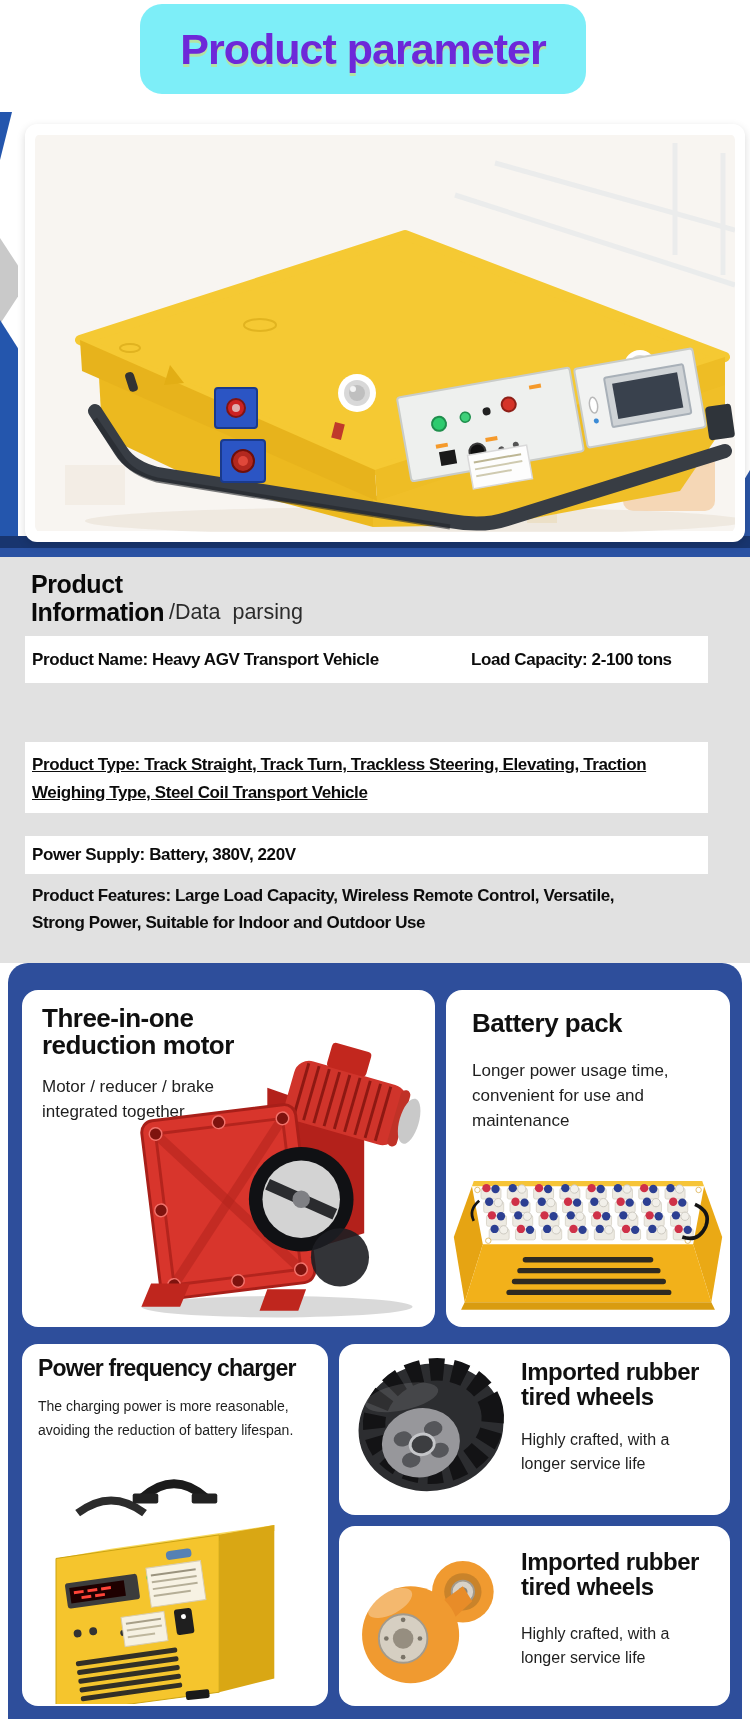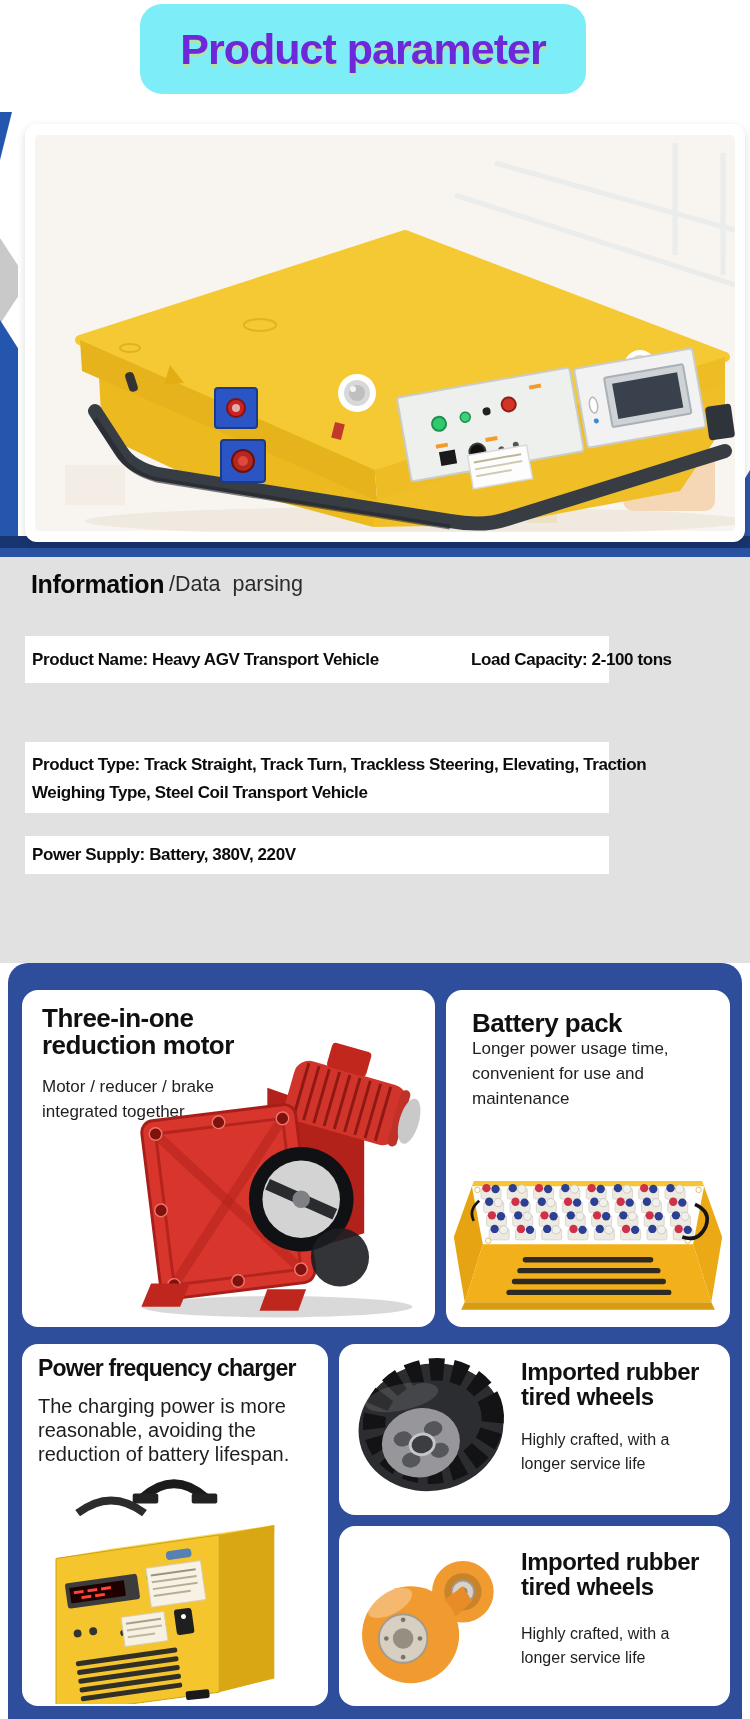--- a/index.html
+++ b/index.html
@@ -38,26 +38,26 @@
     border-radius:12px; box-shadow:0 3px 8px rgba(0,0,0,.15); padding:10px; z-index:2;
   }
   .photo-card svg { display:block; width:700px; height:398px; border-radius:6px; }
 
   
   .info-section { left:0; top:557px; width:750px; height:406px; background:#e1e1e1; }
   .info-heading { left:31px; top:13px; line-height:28px; }
   .info-heading .hl { font-size:25px; font-weight:800; letter-spacing:-.4px; color:#090909; }
   .info-suffix { font-size:21.5px; font-weight:400; color:#2b2b2b; word-spacing:6px;
     margin-left:5px; position:relative; top:-2px; }
-  .irow { left:25px; width:584px; }
+  .irow { left:25px; width:683px; }
   .irow.white { background:#ffffff; }
   .itext { font-size:17px; font-weight:700; letter-spacing:-.4px; white-space:nowrap; color:#0c0c0c; }
   .r1 { top:79px;  height:47px; display:flex; align-items:center; }
   .r2 { top:126px; height:59px; display:flex; align-items:center; }
-  .r3 { top:185px; height:71px; padding:9px 0 0 7px; }
+  .r3 { top:185px; height:71px; padding:9px 0 0 7px;text-decoration:underline; }
   .r3 .itext { line-height:28px; }
   .r4 { top:279px; height:38px; display:flex; align-items:center; }
   .r5 { top:321px; height:62px; padding:4px 0 0 7px; }
   .r5 .itext { line-height:27px; }
   .col-l { padding-left:7px; width:446px; flex:none; }
   .col-r { flex:none; line-height:23px; }
 
   
   .features {
     left:8px; top:963px; width:734px; height:816px; background:#2e4e9b;
@@ -66,21 +66,21 @@
   .card { position:absolute; background:#ffffff; border-radius:16px; overflow:hidden; }
   .card-motor   { left:14px;  top:27px;  width:413px; height:337px; }
   .card-battery { left:438px; top:27px;  width:284px; height:337px; }
   .card-charger { left:14px;  top:381px; width:306px; height:362px; }
   .card-wheels1 { left:331px; top:381px; width:391px; height:171px; }
   .card-wheels2 { left:331px; top:563px; width:391px; height:180px; }
   .card-title { font-weight:800; color:#101010; letter-spacing:-.5px; line-height:1.04; }
   .card-desc  { font-weight:400; color:#1e1e1e; }
   .t26 { font-size:26px; } .t24 { font-size:24px; } .t23 { font-size:23px; letter-spacing:-.8px; }
   .d17 { font-size:17px; line-height:25px; } .d16 { font-size:16px; line-height:24px; }
-  .d15 { font-size:20px; line-height:24px; }
+  .d15 { font-size:14px; line-height:24px; }
 </style>
 </head>
 <body>
 
 <div class="abs banner">
   <div class="banner-title">Product parameter</div>
 </div>
 
 <div class="abs photo-section">
   <div class="ribbon ribbon-top-wedge"></div>
@@ -173,40 +173,45 @@
         <line x1="440" y1="330" x2="488" y2="330" stroke="#cfcab0" stroke-width="2"></line>
         <line x1="440" y1="337" x2="476" y2="337" stroke="#cfcab0" stroke-width="2"></line>
       </g>
       <rect x="672" y="270" width="26" height="34" rx="4" fill="#2f343a" transform="rotate(-8 685 287)"></rect>
     </svg>
   </div>
 </div>
 
 <div class="abs info-section">
   <div class="abs info-heading">
+    <div class="hl">Product</div>
     <div>
       <span class="hl">Information</span><span class="info-suffix">/Data parsing</span>
     </div>
   </div>
 
   <div class="abs irow white r1">
     <div class="itext col-l">Product Name: Heavy AGV Transport Vehicle</div>
     <div class="itext col-r">Load Capacity: 2-100 tons</div>
   </div>
 
 
   <div class="abs irow white r3">
     <div class="itext">Product Type: Track Straight, Track Turn, Trackless Steering, Elevating, Traction</div>
     <div class="itext">Weighing Type, Steel Coil Transport Vehicle</div>
   </div>
 
   <div class="abs irow white r4">
     <div class="itext col-l">Power Supply: Battery, 380V, 220V</div>
   </div>
 
+  <div class="abs irow r5">
+    <div class="itext">Product Features: Large Load Capacity, Wireless Remote Control, Versatile,</div>
+    <div class="itext">Strong Power, Suitable for Indoor and Outdoor Use</div>
+  </div>
 </div>
 
 <div class="abs features">
 
   <div class="card card-motor">
     <div class="abs card-title t26" style="left:20px; top:15px;">
       <div>Three-in-one</div>
       <div>reduction motor</div>
     </div>
     <div class="abs card-desc d17" style="left:20px; top:84px;">
@@ -254,21 +259,21 @@
       <rect x="147" y="169" width="76" height="12" fill="#2a2b2e" transform="rotate(24 185 175)"></rect>
       <circle cx="185" cy="175" r="9" fill="#7f8084"></circle>
       <circle cx="225" cy="235" r="30" fill="#1d1e22" opacity=".9"></circle>
       <polygon points="30,262 70,262 60,286 20,286" fill="#bf261e"></polygon>
       <polygon points="150,268 190,268 182,290 142,290" fill="#bf261e"></polygon>
     </svg>
   </div>
 
   <div class="card card-battery">
     <div class="abs card-title t26" style="left:26px; top:20px;">Battery pack</div>
-    <div class="abs card-desc d17" style="left:26px; top:46px; width:232px;">Longer power usage time, convenient for use and maintenance</div>
+    <div class="abs card-desc d17" style="left:26px; top:68px; width:232px;">Longer power usage time, convenient for use and maintenance</div>
     <svg class="abs" style="left:6px; top:160px;" width="272" height="176" viewBox="0 0 300 194">
       <defs>
         <g id="cellA">
           <rect x="0" y="4" width="22" height="12" rx="2" fill="#edeae2" stroke="#d8d4c9"></rect>
           <circle cx="6" cy="4" r="4.6" fill="#cf3148"></circle>
             <circle cx="16" cy="5" r="4.6" fill="#2c3f92"></circle>
         </g>
         <g id="cellB">
           <rect x="0" y="4" width="22" height="12" rx="2" fill="#edeae2" stroke="#d8d4c9"></rect>
           <circle cx="6" cy="4" r="4.6" fill="#2c3f92"></circle>

